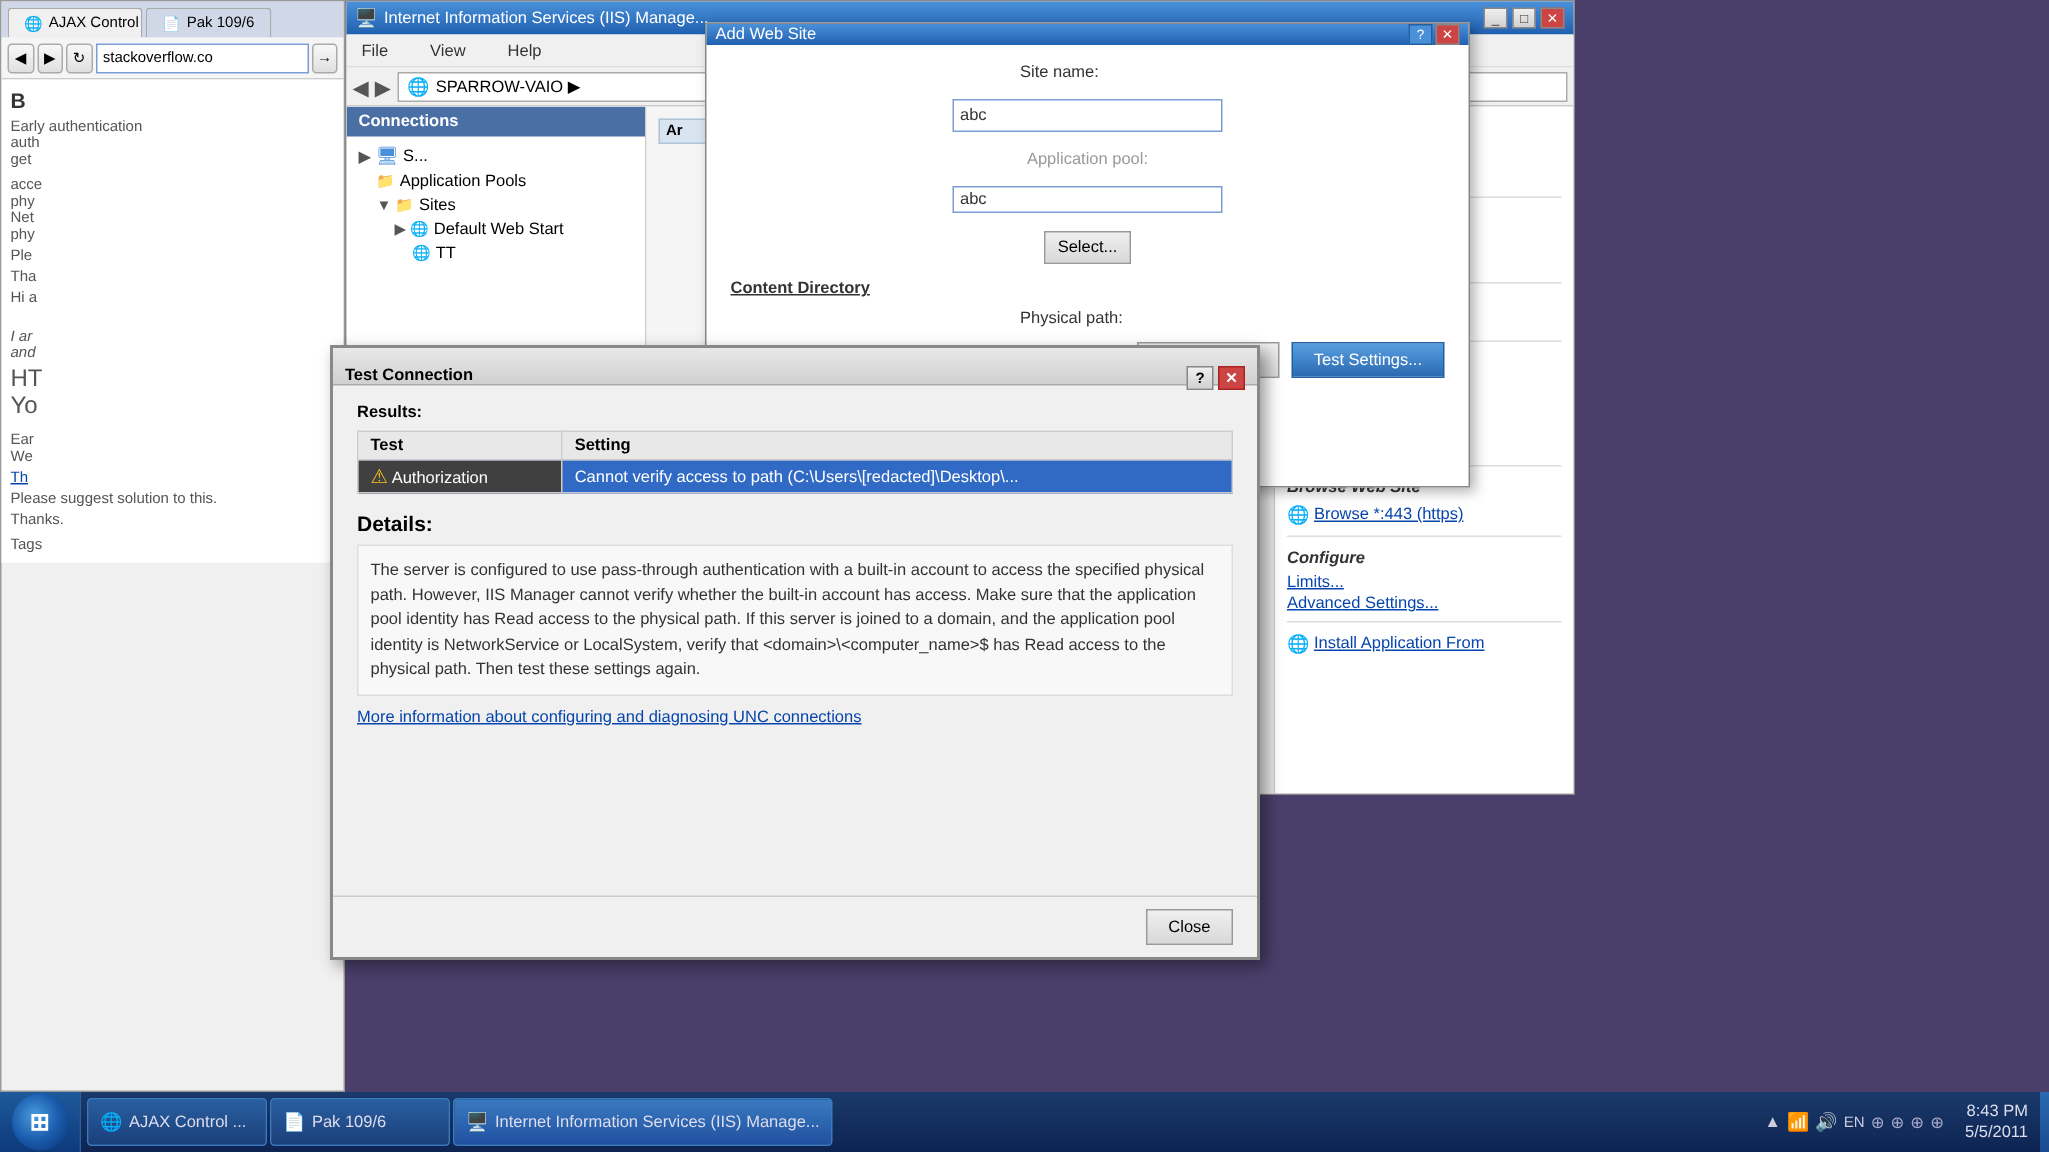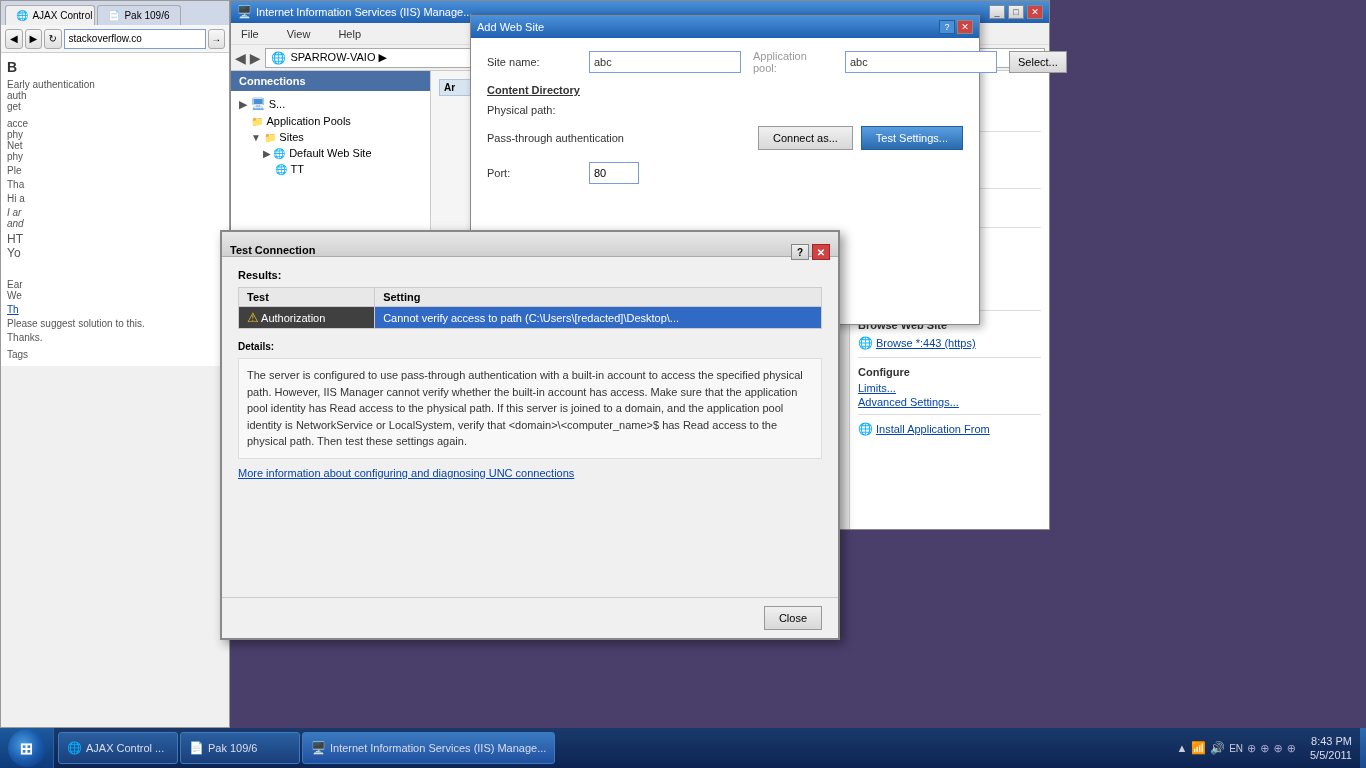--- a/index.html
+++ b/index.html
@@ -26,29 +26,29 @@
     .iis-connections { width: 200px; border-right: 1px solid #ccc; background: white; overflow: hidden; }
     .iis-connections-header { background: #4a6fa5; color: white; padding: 4px 8px; font-size: 11px; font-weight: bold; }
     .iis-tree { padding: 4px; }
     .iis-tree-item { display: flex; align-items: center; gap: 3px; padding: 2px 4px; font-size: 11px; cursor: pointer; }
     .iis-tree-item.indent1 { padding-left: 16px; }
     .iis-tree-item.indent2 { padding-left: 28px; }
     .iis-tree-item.indent3 { padding-left: 40px; }
     .iis-actions { width: 200px; border-left: 1px solid #ccc; background: white; overflow-y: auto; padding: 8px; }
     .iis-actions-title { font-size: 12px; font-weight: bold; color: #333; margin-bottom: 6px; }
     .iis-action-link { color: #0645ad; text-decoration: underline; font-size: 11px; display: block; margin: 2px 0; cursor: pointer; }
-    .iis-action-section { font-size: 11px; font-weight: bold; color: #333; margin: 8px 0 4px; }
+    .iis-action-section { font-size: 11px; font-weight: bold; color: #333; margin: 8px 0 4px; font-style: italic; }
 
     
     .dialog-addwebsite { position: absolute; top: 15px; left: 470px; width: 510px; height: 310px; background: white; border: 1px solid #888; box-shadow: 3px 3px 8px rgba(0,0,0,0.3); z-index: 10; display: flex; flex-direction: column; }
     .dialog-titlebar { height: 22px; background: linear-gradient(to bottom, #4a90d9, #2060b0); display: flex; align-items: center; padding: 0 6px; color: white; font-size: 11px; justify-content: space-between; }
     .dialog-titlebar-buttons { display: flex; gap: 2px; }
     .titlebar-btn { width: 16px; height: 14px; background: linear-gradient(to bottom, #f0f0f0, #d0d0d0); border: 1px solid #888; font-size: 9px; display: flex; align-items: center; justify-content: center; cursor: pointer; color: #333; }
     .dialog-body { padding: 12px 16px; flex: 1; }
-    .form-row { display: flex; align-items: center; margin-bottom: 10px; gap: 12px; }
+    .form-row { display: flex; align-items: center; margin-bottom: 10px; gap: 12px; flex-direction: column; }
     .form-label { font-size: 11px; color: #333; min-width: 90px; }
     .form-input { height: 22px; border: 1px solid #7a9dd4; padding: 2px 4px; font-size: 11px; color: #333; background: white; }
     .form-input.medium { width: 180px; }
     .form-input-with-btn { display: flex; gap: 4px; align-items: center; }
     .section-label { font-size: 11px; font-weight: bold; color: #333; margin-bottom: 8px; text-decoration: underline; }
     .browse-btn { width: 26px; height: 22px; background: linear-gradient(to bottom, #f0f0f0, #d8d8d8); border: 1px solid #999; font-size: 11px; cursor: pointer; display: flex; align-items: center; justify-content: center; }
     .select-btn { height: 22px; padding: 0 8px; background: linear-gradient(to bottom, #f0f0f0, #d8d8d8); border: 1px solid #999; font-size: 11px; cursor: pointer; }
     .auth-row { display: flex; align-items: center; margin-bottom: 12px; }
     .dialog-btn { height: 24px; padding: 0 14px; background: linear-gradient(to bottom, #f0f0f0, #d8d8d8); border: 1px solid #999; font-size: 11px; cursor: pointer; }
     .dialog-btn.primary { background: linear-gradient(to bottom, #5a9ee0, #2a6ab0); color: white; border-color: #2060a0; }
@@ -56,21 +56,21 @@
 
     
     .dialog-testconn { position: absolute; top: 230px; left: 220px; width: 620px; height: 410px; background: #f0f0f0; border: 2px solid #888; box-shadow: 4px 4px 10px rgba(0,0,0,0.4); z-index: 20; display: flex; flex-direction: column; }
     .dialog-testconn-titlebar { height: 24px; background: linear-gradient(to bottom, #e8e8e8, #d0d0d0); display: flex; align-items: flex-start; padding: 12px 8px; font-size: 11px; font-weight: bold; justify-content: space-between; border-bottom: 1px solid #aaa; }
     .testconn-body { padding: 12px 16px; flex: 1; overflow: hidden; }
     .results-label { font-size: 11px; font-weight: bold; margin-bottom: 6px; }
     .results-table { width: 100%; border-collapse: collapse; background: white; border: 1px solid #ccc; margin-bottom: 12px; }
     .results-table th { background: #e8e8e8; border: 1px solid #ccc; padding: 3px 8px; font-size: 11px; text-align: left; }
     .results-table td { border: 1px solid #ccc; padding: 3px 8px; font-size: 11px; }
     .status-icon-ok { color: green; font-size: 13px; }
-    .details-label { font-size: 10px; font-weight: bold; margin-bottom: 6px; }
+    .details-label { font-size: 14px; font-weight: bold; margin-bottom: 6px; }
     .details-text { font-size: 11px; color: #333; line-height: 1.5; background: #f8f8f8; border: 1px solid #ddd; padding: 8px; max-height: 130px; overflow-y: auto; }
     .more-info-link { color: #0645ad; text-decoration: underline; font-size: 11px; cursor: pointer; display: block; margin-top: 8px; }
     .testconn-footer { display: flex; justify-content: flex-end; padding: 8px 16px; border-top: 1px solid #ccc; background: #f0f0f0; }
 
     .win-close-btn { color: #cc0000; cursor: pointer; font-weight: bold; font-size: 13px; }
 
     .iis-menu-bar { height: 22px; background: #f0f0f0; border-bottom: 1px solid #ddd; display: flex; align-items: center; padding: 0 4px; gap: 16px; }
     .iis-menu-item { font-size: 11px; color: #333; cursor: pointer; padding: 2px 6px; }
 
     .divider-h { height: 1px; background: #ddd; margin: 6px 0; }
@@ -104,23 +104,23 @@
     <div class="bc-nav-btn">↻</div>
     <input class="bc-addr" readonly="" style="font-size: 10px;" value="stackoverflow.co">
     <div class="bc-nav-btn">→</div>
   </div>
   <div class="bc-page">
     <div style="font-size:14px;font-weight:bold;margin-bottom:4px;">B</div>
     <div style="color:#555;font-size:10px;margin-bottom:6px;">Early authentication<br>auth<br>get</div>
     <div style="color:#555;font-size:10px;margin-bottom:3px;">acce<br>phy<br>Net<br>phy</div>
     <div style="color:#555;font-size:10px;margin-bottom:3px;">Ple</div>
     <div style="color:#555;font-size:10px;margin-bottom:3px;">Tha</div>
-    <div style="color:#555;font-size:10px;margin-bottom:3px;">Hi a</div>
+    <div style="color:#555;font-size:10px;margin-bottom:15px;">Hi a</div>
     <div style="color:#555;font-size:10px;margin-bottom:3px;font-style:italic;">I ar<br>and</div>
-    <div style="color:#555;font-size:12px;margin-bottom:19px;">HT<br>Yo</div>
+    <div style="color:#555;font-size:16px;margin-bottom:8px;">HT<br>Yo</div>
     <div style="color:#555;font-size:10px;margin-bottom:3px;">Ear<br>We</div>
     <div style="color:#0645ad;font-size:10px;text-decoration:underline;margin-bottom:3px;cursor:pointer;">Th</div>
     <div style="color:#555;font-size:10px;margin-bottom:3px;">Please suggest solution to this.</div>
     <div style="color:#555;font-size:10px;margin-bottom:6px;">Thanks.</div>
     <div style="color:#555;font-size:10px;">Tags</div>
   </div>
 </div>
 
 <div class="iis-window">
   <div class="iis-titlebar">
@@ -164,21 +164,21 @@
           <span>Application Pools</span>
         </div>
         <div class="iis-tree-item indent1">
           <span style="color:#555;font-size:10px;">▼</span>
           <span style="font-size:10px;">📁</span>
           <span>Sites</span>
         </div>
         <div class="iis-tree-item indent2">
           <span style="color:#555;font-size:10px;">▶</span>
           <span style="font-size:10px;">🌐</span>
-          <span>Default Web Site</span>
+          <span>Default Web Start</span>
         </div>
         <div class="iis-tree-item indent3">
           <span style="font-size:10px;">🌐</span>
           <span>TT</span>
         </div>
       </div>
     </div>
 
     <div class="iis-content-area">
       <div style="flex:1;background:#f5f5f5;padding:8px;display:flex;gap:6px;font-size:11px;">

